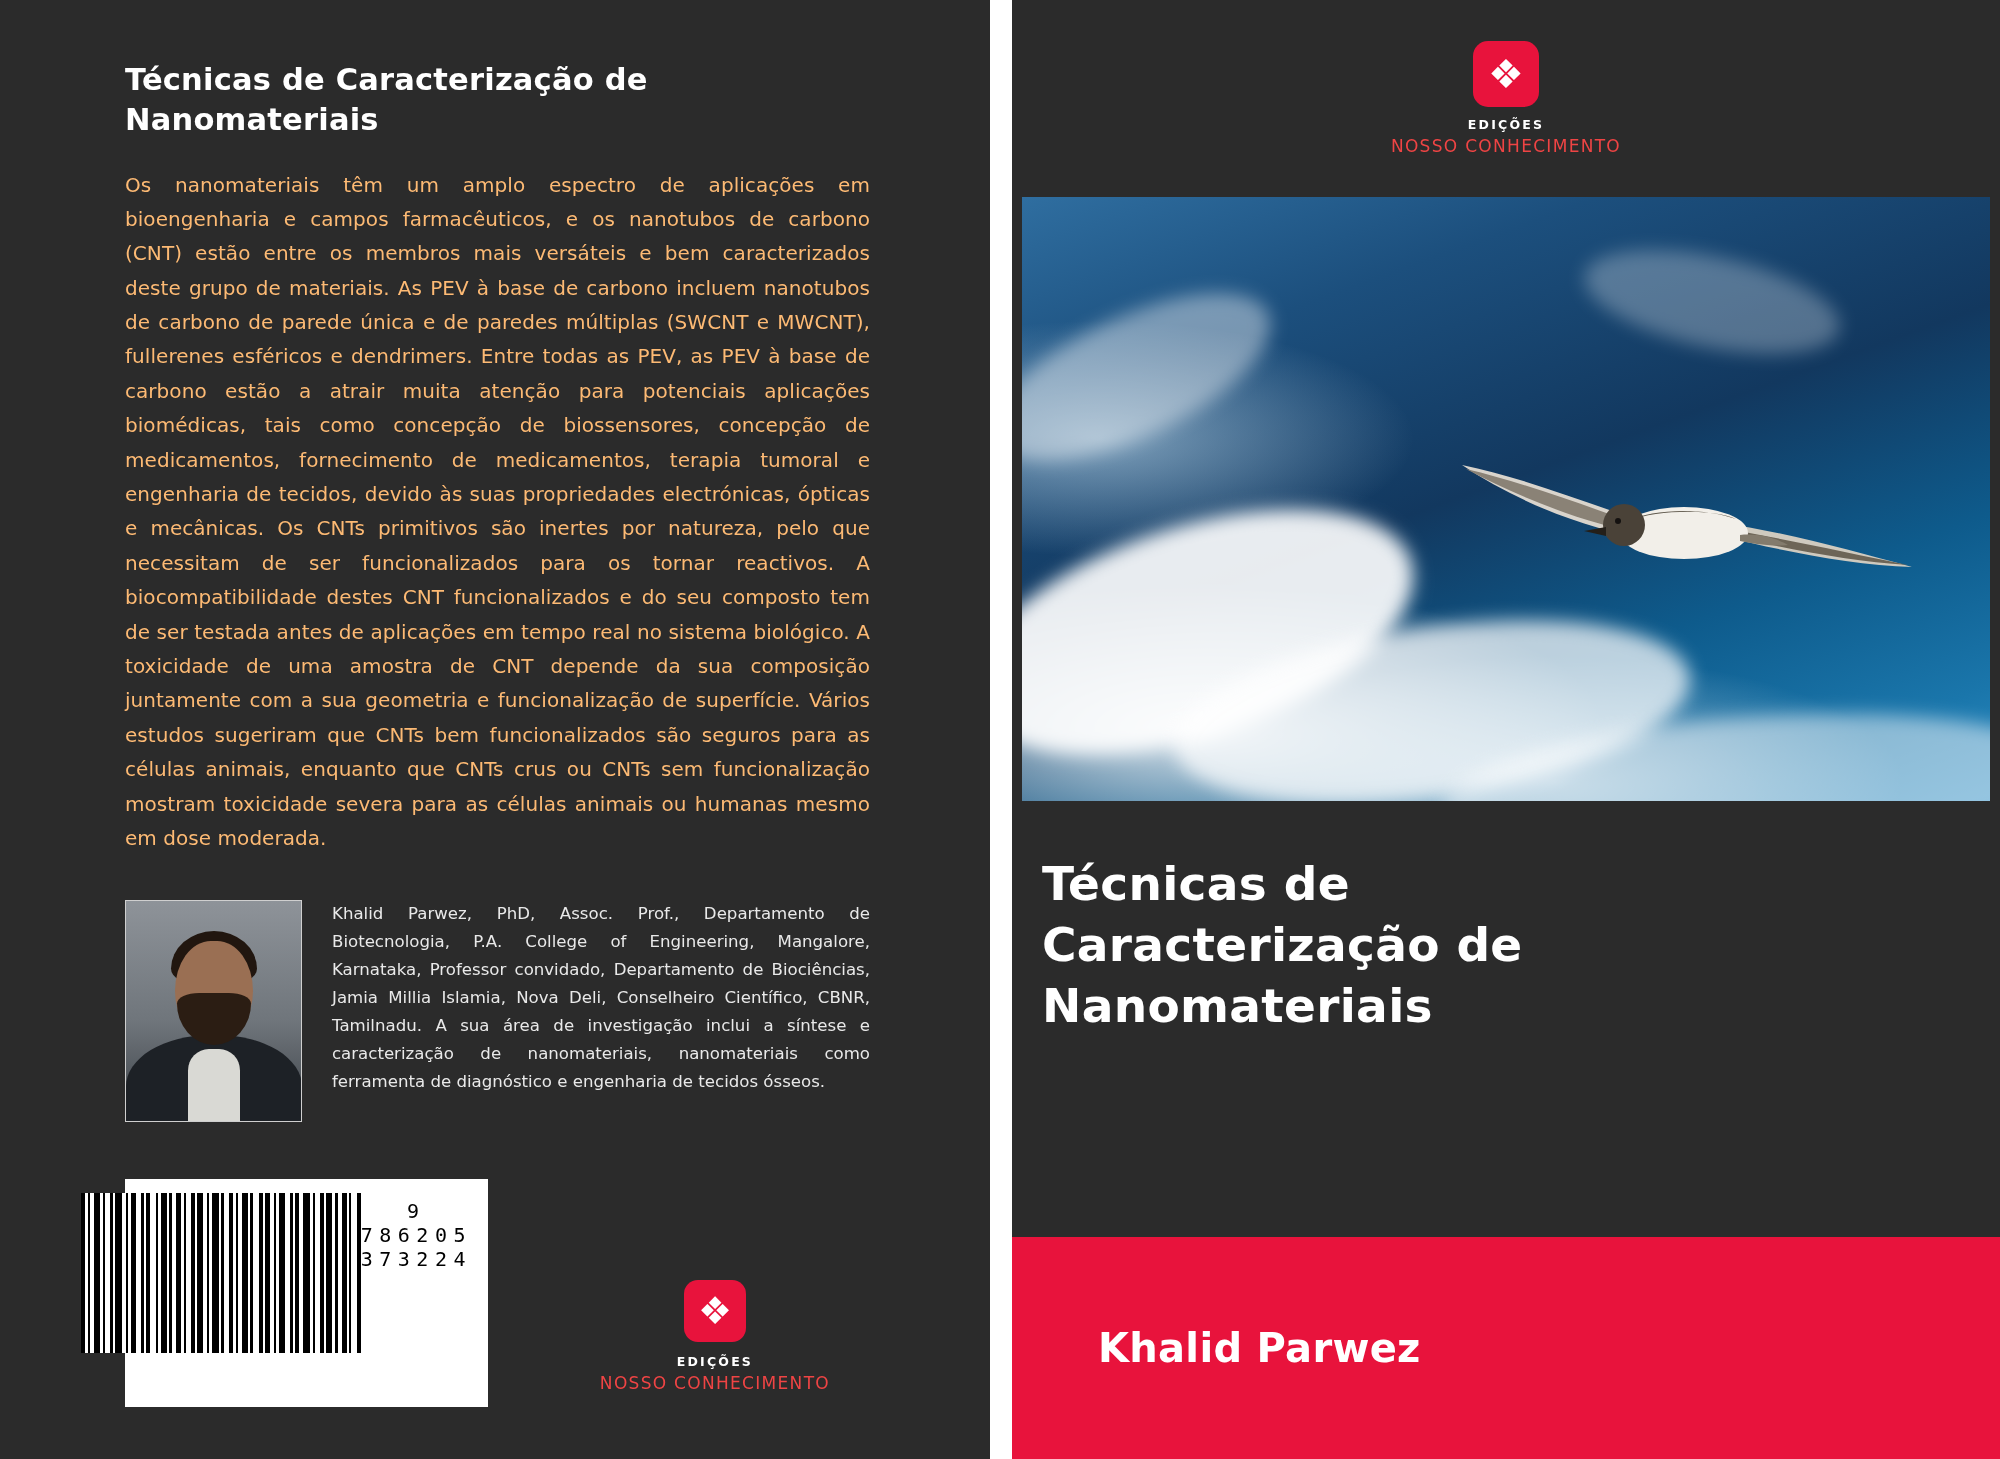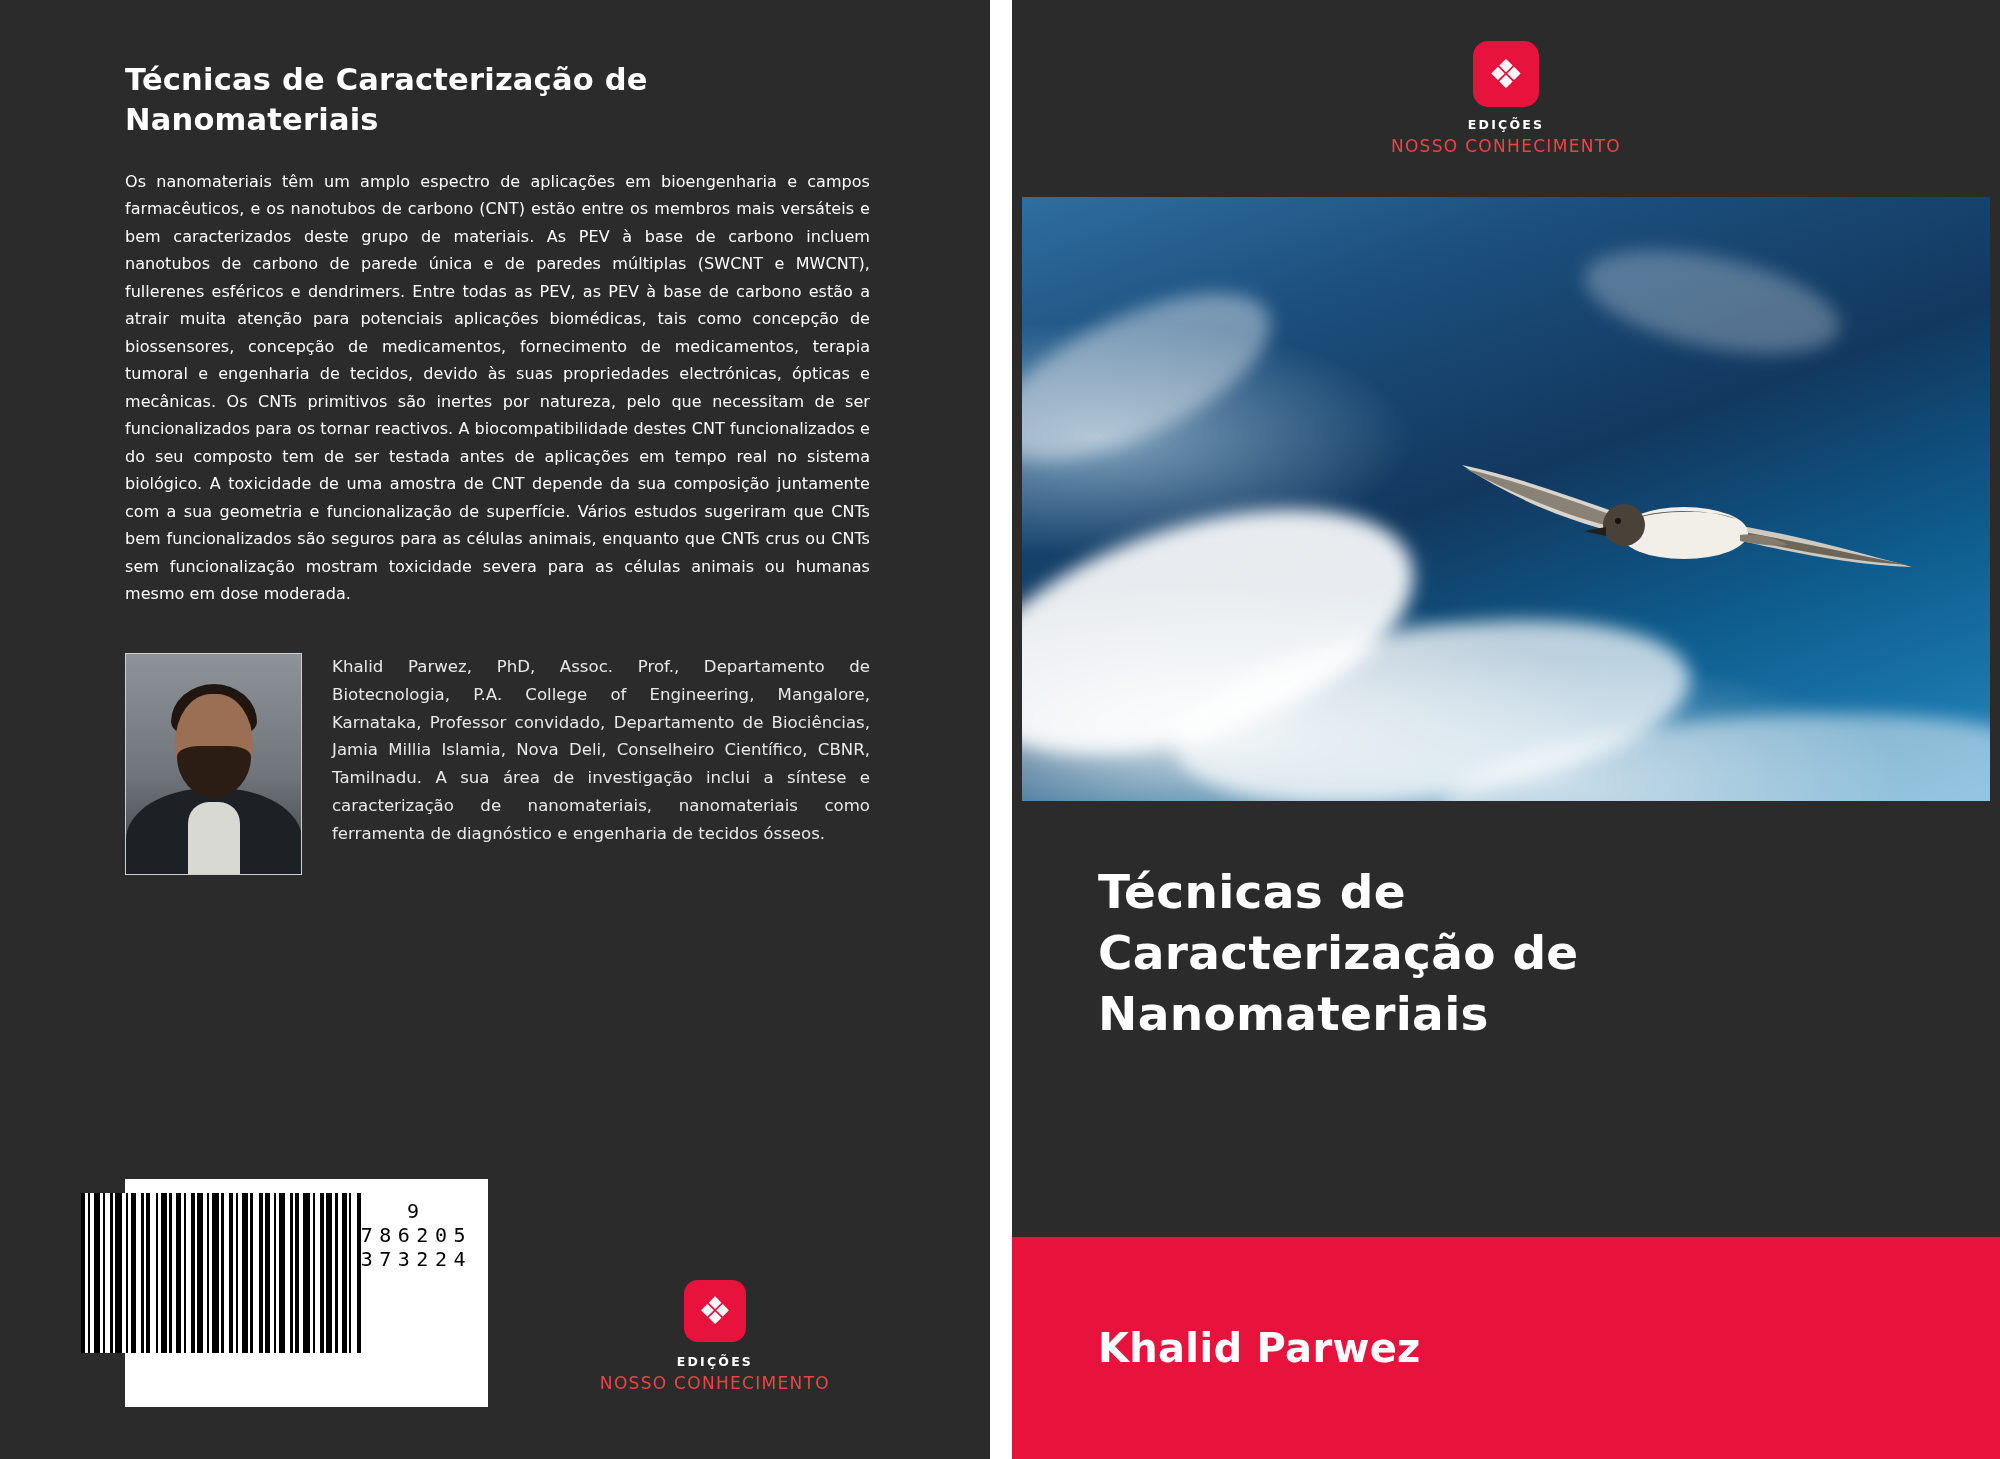--- a/index.html
+++ b/index.html
@@ -33,22 +33,22 @@
   .back-title {
     color: #ffffff;
     font-size: 30.5px;
     font-weight: bold;
     line-height: 1.32;
     letter-spacing: 0.2px;
     margin: 16px 0 0 0;
     white-space: pre-line;
   }
   .back-body {
-    color: #ffffff;
-    font-size: 16px;
+    color: #fdba74;
+    font-size: 20px;
     line-height: 1.72;
     text-align: justify;
     margin-top: 27px;
     letter-spacing: 0.05px;
   }
   .author-block {
     display: flex;
     margin-top: 45px;
     align-items: flex-start;
   }
@@ -245,22 +245,21 @@
   .bird {
     position: absolute;
     left: 430px;
     top: 250px;
     width: 470px;
     height: 160px;
   }
   .bird svg { width: 100%; height: 100%; display: block; }
 
   .front-title-area {
-    padding: 52px 62px 0 86px;
-    margin-top: 8px;
+    padding: 52px 62px 0 30px;
   }
   .front-title {
     color: #ffffff;
     font-size: 47px;
     font-weight: bold;
     line-height: 1.30;
     white-space: pre-line;
     letter-spacing: 0.3px;
   }
   .front-author-band {

